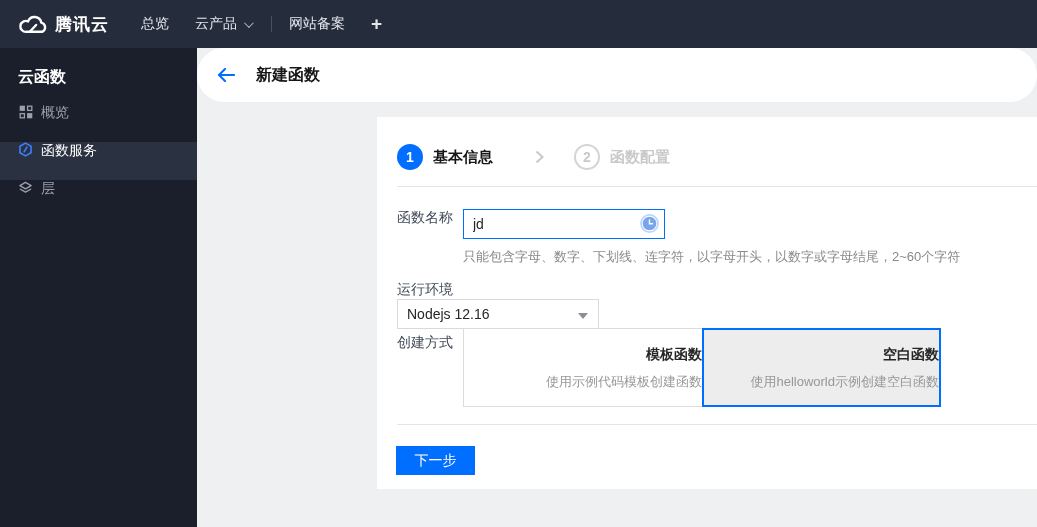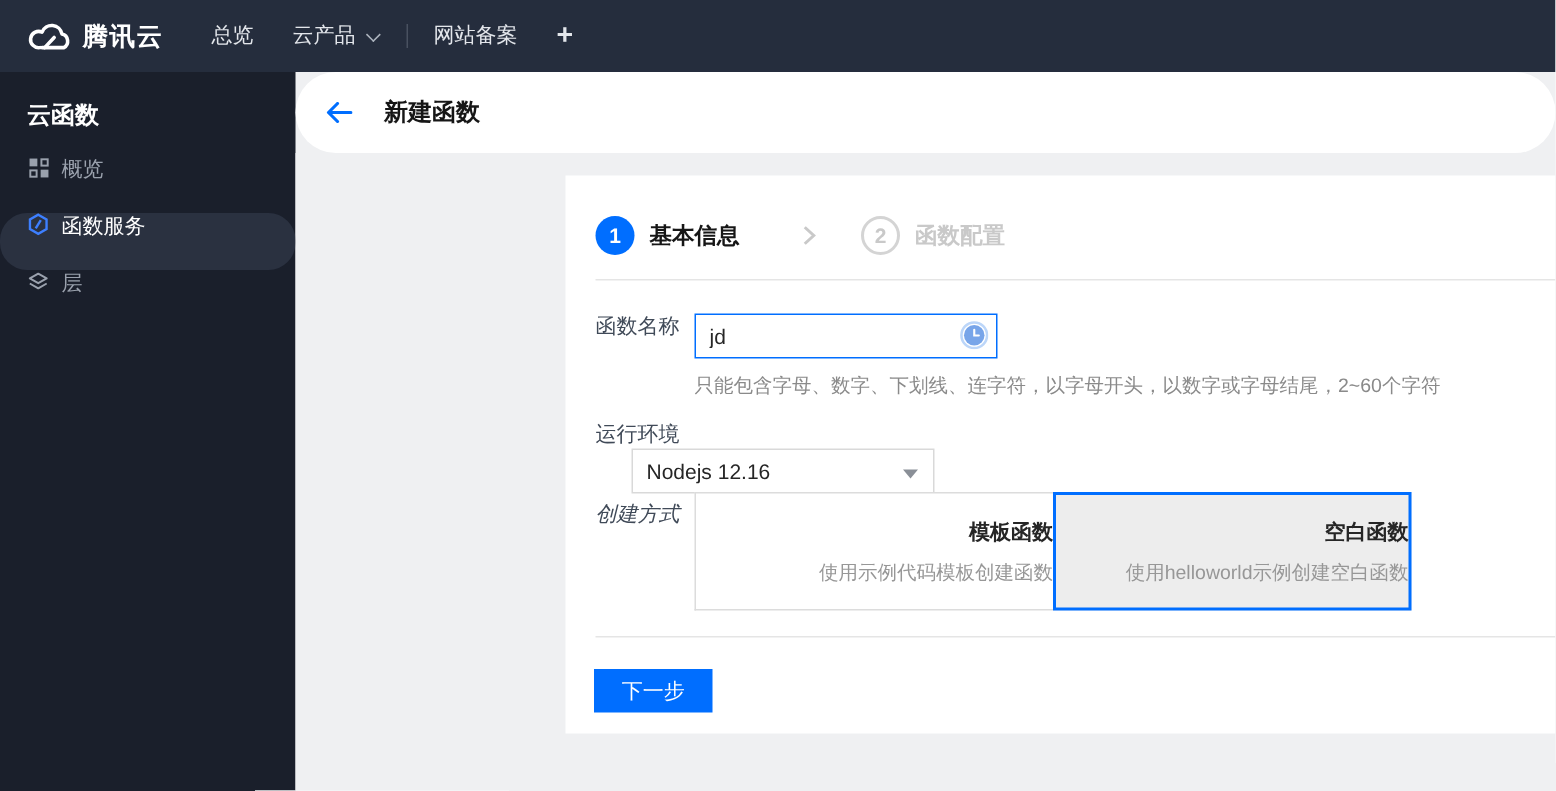--- a/index.html
+++ b/index.html
@@ -19,21 +19,21 @@
   .nav-caret { width:7px; height:7px; border-right:1.5px solid #aeb5bf; border-bottom:1.5px solid #aeb5bf;
                transform:rotate(45deg) translateY(-2px); margin-left:7px; }
   .nav-divider { width:1px; height:16px; background:#49516093; background:#495160; margin:0 17px 0 20px; }
   .nav-plus { margin-left:26px; font-size:19px; font-weight:bold; color:#e3e6eb; }
 
   
   .sidebar { position:absolute; top:48px; left:0; width:197px; height:479px; background:#1a1f2b; }
   .sidebar-title { color:#ffffff; font-size:16px; font-weight:bold; padding:19px 0 16px 18px; }
   .side-item { height:38px; display:flex; align-items:flex-start; color:#9aa1ad; font-size:14px; cursor:pointer; }
   .side-item .icn { width:15px; height:15px; margin-left:18px; margin-right:8px; display:flex; align-items:center; justify-content:center; }
-  .side-item.active { background:#2a3140; color:#ffffff;border-radius:18px; }
+  .side-item.active { background:#2a3140; color:#ffffff; }
 
   
   .page-header { position:absolute; top:48px; left:197px; right:0; height:54px; background:#ffffff;
                  display:flex; align-items:center;border-radius:27px; }
   .back-btn { margin-left:16px; width:26px; height:26px; display:flex; align-items:center; justify-content:center; cursor:pointer; }
   .page-title { font-size:16px; font-weight:bold; color:#161616; margin-left:17px; }
 
   
   .content { position:absolute; top:102px; left:197px; right:0; bottom:0; background:#eff0f2; }
   .card { position:absolute; left:180px; top:15px; right:0; height:372px; background:#ffffff; }
@@ -57,21 +57,21 @@
 
   .row-name { top:92px; }
   .name-wrap { position:relative; }
   .name-input { width:202px; height:30px; border:1px solid #006eff; outline:none; font-size:14px; color:#262626;
                 padding:0 30px 0 9px; background:#ffffff; font-family:"Liberation Sans","DejaVu Sans",sans-serif; }
   .clock { position:absolute; right:6px; top:5px; width:19px; height:19px; }
   .help { position:absolute; top:131px; left:86px; font-size:13px; color:#8a8a8a; }
 
   .row-runtime { top:164px;flex-direction:column; }
   .select { width:202px; height:30px; border:1px solid #d9d9d9; background:#ffffff; display:flex; align-items:center;
-            padding:0 9px; font-size:14px; color:#262626; cursor:pointer; position:relative;margin-left:24px; }
+            padding:0 9px; font-size:14px; color:#262626; cursor:pointer; position:relative; }
   .sel-caret { position:absolute; right:10px; top:13px; width:0; height:0;
                border-left:5px solid transparent; border-right:5px solid transparent; border-top:6px solid #8a8f97; }
 
   .row-method { top:211px; align-items:flex-start; }
   .mcards { display:flex;text-align:right; }
   .mcard { width:239px; height:79px; padding:17px 0 0 24px; cursor:pointer; }
   .mcard.plain { background:#ffffff; border:1px solid #dcdcdc; border-right:none; }
   .mcard.selected { background:#ededed; border:2px solid #006eff; padding:16px 0 0 23px; }
   .mcard-title { font-size:14px; font-weight:bold; color:#262626; }
   .mcard-desc { font-size:13px; color:#979797; margin-top:9px; }
@@ -185,21 +185,21 @@
 
       <div class="frow row-runtime">
         <span class="flabel">运行环境</span>
         <span class="select">
           <span>Nodejs 12.16</span>
           <span class="sel-caret"></span>
         </span>
       </div>
 
       <div class="frow row-method">
-        <span class="flabel" style="margin-top:6px;font-style:italic;">创建方式</span>
+        <span class="flabel" style="margin-top:6px;">创建方式</span>
         <span class="mcards">
           <span class="mcard plain">
             <span class="mcard-title" style="display:block;">模板函数</span>
             <span class="mcard-desc" style="display:block;">使用示例代码模板创建函数</span>
           </span>
           <span class="mcard selected">
             <span class="mcard-title" style="display:block;">空白函数</span>
             <span class="mcard-desc" style="display:block;">使用helloworld示例创建空白函数</span>
           </span>
         </span>

